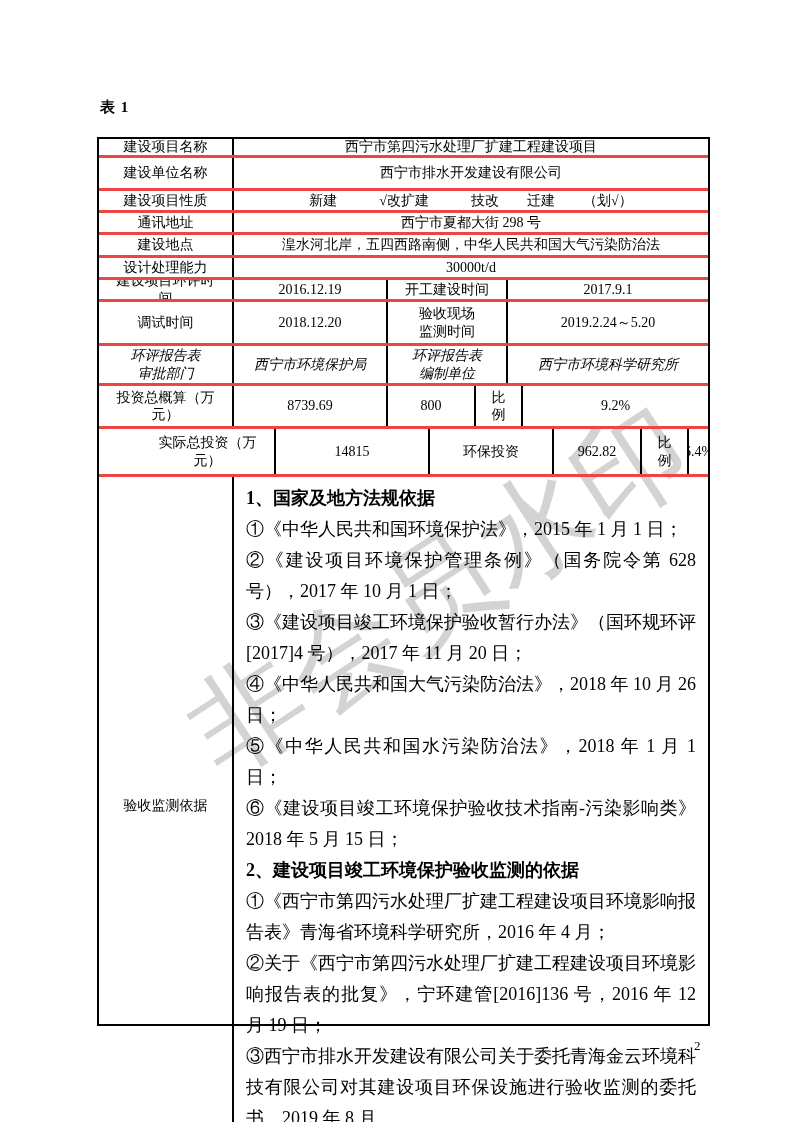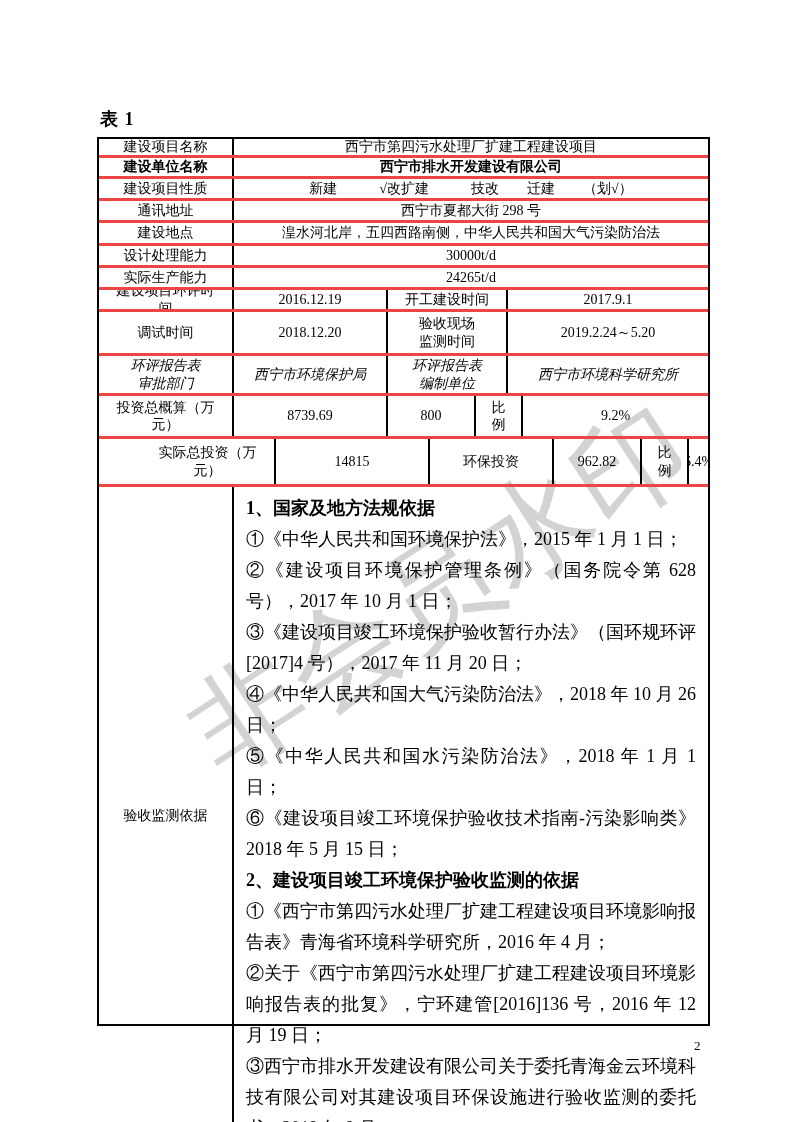--- a/index.html
+++ b/index.html
@@ -5,22 +5,22 @@
   html,body{margin:0;padding:0;background:#ffffff;}
   .page{
     position:relative;
     width:793px;height:1122px;
     background:#ffffff;
     font-family:"Liberation Serif","DejaVu Serif",serif;
     color:#000;
     overflow:hidden;
   }
   .doc-title{
-    position:absolute;left:100px;top:107px;
-    font-size:18px;font-weight:bold;letter-spacing:1px;
+    position:absolute;left:100px;top:98px;
+    font-size:15px;font-weight:bold;letter-spacing:1px;
   }
   .watermark{
     position:absolute;left:95px;top:520px;width:690px;height:140px;
     text-align:center;font-size:112px;line-height:140px;
     color:#c9c9c9;opacity:.8;font-weight:400;letter-spacing:2px;
     transform:rotate(-33deg);
     z-index:1;pointer-events:none;white-space:nowrap;
   }
   .tbl{
     position:absolute;left:97px;top:137px;width:613px;height:889px;
@@ -50,21 +50,21 @@
   .basis-cell{
     box-sizing:border-box;flex:1 1 auto;
     padding:6px 12px 0 12px;text-align:left;overflow:hidden;
   }
   .basis-cell p{margin:0;line-height:31px;font-size:18px;text-align:justify;}
   .basis-cell p.b{font-weight:bold;}
   .page-number{
     position:absolute;left:694px;top:1038px;font-size:13px;
   }
   
-  .h1{height:19px;} .h2{height:21px;font-weight:bold;} .h3{height:22px;} .h4{height:22px;font-family:Liberation Serif, serif;}
+  .h1{height:19px;} .h2{height:33px;} .h3{height:22px;} .h4{height:22px;font-family:Liberation Serif, serif;}
   .h5{height:23px;} .h6{height:22px;} .h7{height:22px;}
   .h8{height:22px;} .h9{height:44px;} .h10{height:40px;font-style:italic;}
   .h11{height:43px;} .h12{height:48px;padding-left:42px;}
 </style>
 </head>
 <body>
 
 <div class="page">
 
   <div class="doc-title">表 1</div>
@@ -96,24 +96,20 @@
     <div class="row h5">
       <div class="cell w-label">建设地点</div>
       <div class="cell w-wide">湟水河北岸，五四西路南侧，中华人民共和国大气污染防治法</div>
     </div>
 
     <div class="row h6">
       <div class="cell w-label">设计处理能力</div>
       <div class="cell w-wide">30000t/d</div>
     </div>
 
-    <div class="row h7">
-      <div class="cell w-label">实际生产能力</div>
-      <div class="cell w-wide">24265t/d</div>
-    </div>
 
     <div class="row h8">
       <div class="cell w-label">建设项目环评时
 间</div>
       <div class="cell w-val1">2016.12.19</div>
       <div class="cell w-lab2">开工建设时间</div>
       <div class="cell w-val2">2017.9.1</div>
     </div>
 
     <div class="row h9">

